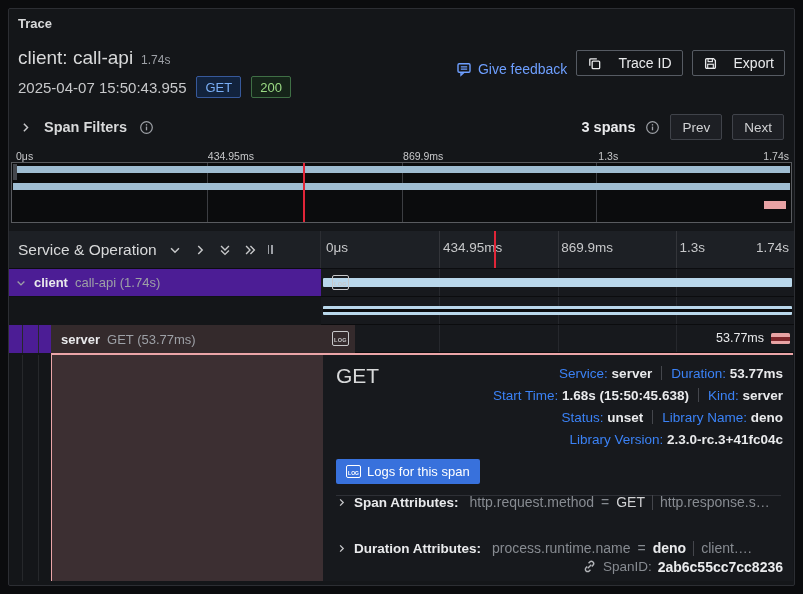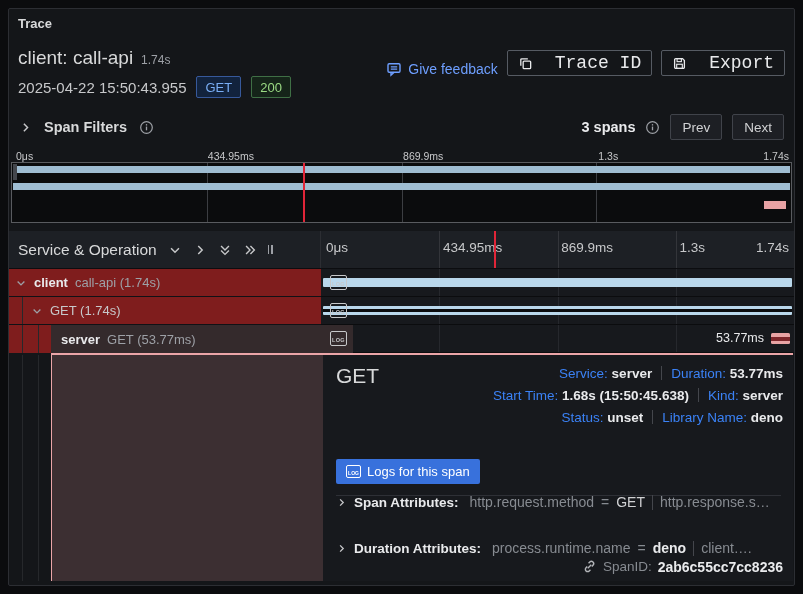--- a/index.html
+++ b/index.html
@@ -7,21 +7,21 @@
   .screen { position:relative; width:803px; height:594px; background:#0b0c0e; overflow:hidden; color:#d8d9da; }
   .abs { position:absolute; }
   .panel { position:absolute; left:8px; top:8px; width:787px; height:578px; background:#141619; border:1px solid #2c2e33; border-radius:2px; }
 
   
   .trace-title { left:9px; top:7px; font-size:13px; font-weight:bold; color:#d8d9da; }
   .span-header { left:9px; top:38px; font-size:19px; color:#d8d9da; white-space:nowrap; }
   .span-duration { font-size:12px; color:#9da0a6; margin-left:8px; }
   .actions { right:9px; top:40px; display:flex; align-items:center; gap:9px; }
   .link-btn { display:flex; align-items:center; gap:6px; color:#6e9fff; font-size:14px; font-weight:500; cursor:pointer;margin-top:12px; }
-  .ghost-btn { display:flex; align-items:center; gap:22px; height:26px; padding:0 10px; border:1px solid #565b63; border-radius:2px; color:#e9eaec; font-size:18px; font-weight:500; background:transparent; cursor:pointer;font-family:Liberation Mono, monospace; }
+  .ghost-btn { display:flex; align-items:center; gap:16px; height:26px; padding:0 10px; border:1px solid #565b63; border-radius:2px; color:#e9eaec; font-size:14px; font-weight:500; background:transparent; cursor:pointer; }
   .ts-row { left:9px; top:67px; display:flex; align-items:center; gap:10px; }
   .ts-text { font-size:15px; color:#c7c8ca; }
   .badge { height:22px; display:flex; align-items:center; padding:0 8px; border-radius:2px; font-size:13px; font-weight:500; }
   .badge-get { border:1px solid #37599b; background:#12233d; color:#79aef5; }
   .badge-200 { border:1px solid #3f6f45; background:#152419; color:#9bdb84; }
 
   
   .filters-row { left:0; right:0; top:100px; height:36px; display:flex; align-items:center; justify-content:space-between; padding:0 10px; }
   .filters-left { display:flex; align-items:center; gap:12px; }
   .filters-label { font-size:14.5px; font-weight:bold; color:#d8d9da; }
@@ -44,21 +44,21 @@
   .svc-label { font-size:15.5px; font-weight:500; color:#d8d9da; }
   .col-resize { right:3px; bottom:3px; display:flex; gap:2px; }
   .col-resize i { display:block; width:1.5px; height:9px; background:#9da0a6; }
   .tl-ticks { left:312px; right:0; top:0; bottom:0; }
   .tick-line { top:0; bottom:0; width:1px; background:#33353a; }
   .tick-label { top:9px; font-size:13.5px; color:#c7c8ca; white-space:nowrap; }
   .red-cursor { width:2px; background:#e02538; }
 
   
   .row { left:0; right:0; height:28px; }
-  .name-cell { left:0; top:0; bottom:0; width:347px; background:#7f1d1d; border-right:3px solid #3b82f6; border-bottom:1px solid #101216; }
+  .name-cell { left:0; top:0; bottom:0; width:347px; background:#4c1d95; border-right:1px solid #3b82f6; border-bottom:1px solid #101216; }
   .bar-cell { left:312px; right:0; top:0; bottom:0; background:#17191d; border-bottom:1px solid #0b0c0e; }
   .row-grid { top:0; bottom:0; width:1px; background:#26282d; }
   .svc-name { font-size:13px; font-weight:bold; color:#e9eaec; }
   .op-name { font-size:13px; color:#9da0a6; }
   .name-inner { position:absolute; top:0; bottom:0; display:flex; align-items:center; gap:7px; z-index:2; }
   .log-chip { position:absolute; right:6px; top:6px; width:17px; height:15px; border:1px solid #c7c8ca; border-radius:2px; display:flex; align-items:flex-end; justify-content:center; z-index:3; cursor:pointer; }
   .log-chip span { font-size:5.5px; font-weight:bold; color:#c7c8ca; letter-spacing:.3px; line-height:1; padding-bottom:2px; }
   .bar-blue { position:absolute; left:2px; right:2px; top:9px; height:9px; border-radius:1px; background:#b9d7eb; }
   .bar-blue-striped { background:linear-gradient(#b9d7eb 0 3px, #0b0c0e 3px 6px, #b9d7eb 6px 9px); }
   .sel-overlay { position:absolute; left:42px; right:0; top:0; bottom:0; background:#342a2c; z-index:1; }
@@ -132,21 +132,21 @@
               <path d="M2.8 4a1.2 1.2 0 0 1 1.2-1.2h7.2l2 2V12a1.2 1.2 0 0 1-1.2 1.2H4A1.2 1.2 0 0 1 2.8 12z" fill="none" stroke="#e9eaec" stroke-width="1.4"></path>
               <rect x="5.4" y="2.8" width="4.6" height="3.2" fill="none" stroke="#e9eaec" stroke-width="1.2"></rect>
               <rect x="5" y="8.8" width="6" height="4.4" fill="none" stroke="#e9eaec" stroke-width="1.2"></rect>
             </svg>
         </span>
         <span>Export</span>
       </button>
     </div>
 
     <div class="abs ts-row">
-      <span class="ts-text">2025-04-22 15:50:43.955</span>
+      <span class="ts-text">2025-04-07 15:50:43.955</span>
       <span class="badge badge-get">GET</span>
       <span class="badge badge-200">200</span>
     </div>
 
     <div class="abs filters-row">
       <div class="filters-left">
         <span>
           <svg class="ic" width="13" height="13" viewBox="0 0 16 16">
               <path d="M6 3.5l4.5 4.5L6 12.5" fill="none" stroke="#c7c8ca" stroke-width="1.8"></path>
             </svg>
@@ -251,34 +251,20 @@
       </div>
       <div class="abs bar-cell">
         <div class="abs row-grid" style="left:25%;"></div>
         <div class="abs row-grid" style="left:50%;"></div>
         <div class="abs row-grid" style="left:75%;"></div>
         <div class="bar-blue"></div>
       </div>
     </div>
 
     <div class="abs row" style="top:288px;">
-      <div class="abs name-cell">
-        <div class="abs guide" style="left:13px;"></div>
-        <div class="name-inner" style="left:22px;">
-          <span>
-            <svg class="ic" width="12" height="12" viewBox="0 0 16 16">
-                <path d="M3.5 6l4.5 4.5L12.5 6" fill="none" stroke="#9da0a6" stroke-width="1.8"></path>
-              </svg>
-          </span>
-          <span class="op-name" style="color:#c7c8ca;">GET (1.74s)</span>
-        </div>
-        <div class="log-chip">
-            <span>LOG</span>
-          </div>
-      </div>
       <div class="abs bar-cell">
         <div class="abs row-grid" style="left:25%;"></div>
         <div class="abs row-grid" style="left:50%;"></div>
         <div class="abs row-grid" style="left:75%;"></div>
         <div class="bar-blue bar-blue-striped"></div>
       </div>
     </div>
 
     <div class="abs row" style="top:316px;">
       <div class="abs name-cell" style="border-bottom:none;">
@@ -316,20 +302,23 @@
       <div class="kv-lines">
         <div class="kv-line">
           <span class="kv-label">Service:</span> <span class="kv-value">server</span><span class="kv-sep"></span><span class="kv-label">Duration:</span> <span class="kv-value">53.77ms</span>
         </div>
         <div class="kv-line">
           <span class="kv-label">Start Time:</span> <span class="kv-value">1.68s (15:50:45.638)</span><span class="kv-sep"></span><span class="kv-label">Kind:</span> <span class="kv-value">server</span>
         </div>
         <div class="kv-line">
           <span class="kv-label">Status:</span> <span class="kv-value">unset</span><span class="kv-sep"></span><span class="kv-label">Library Name:</span> <span class="kv-value">deno</span>
         </div>
+        <div class="kv-line">
+          <span class="kv-label">Library Version:</span> <span class="kv-value">2.3.0-rc.3+41fc04c</span>
+        </div>
       </div>
 
       <button class="logs-btn">
         <span class="log-box">
             <span>LOG</span>
           </span>
         <span>Logs for this span</span>
       </button>
 
       <div class="detail-divider"></div>

